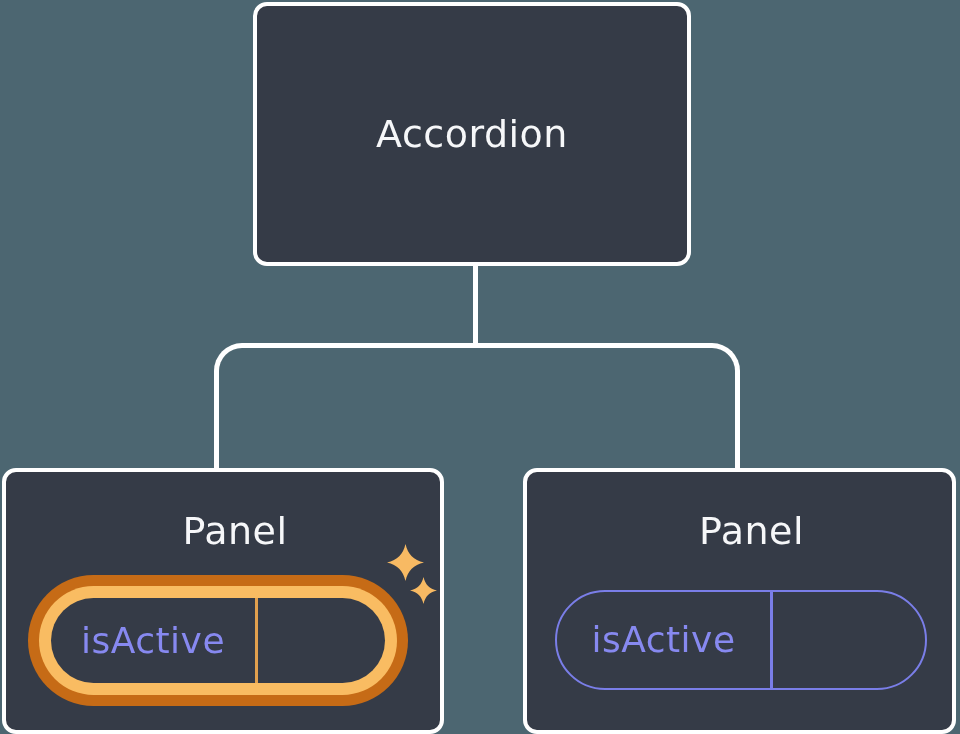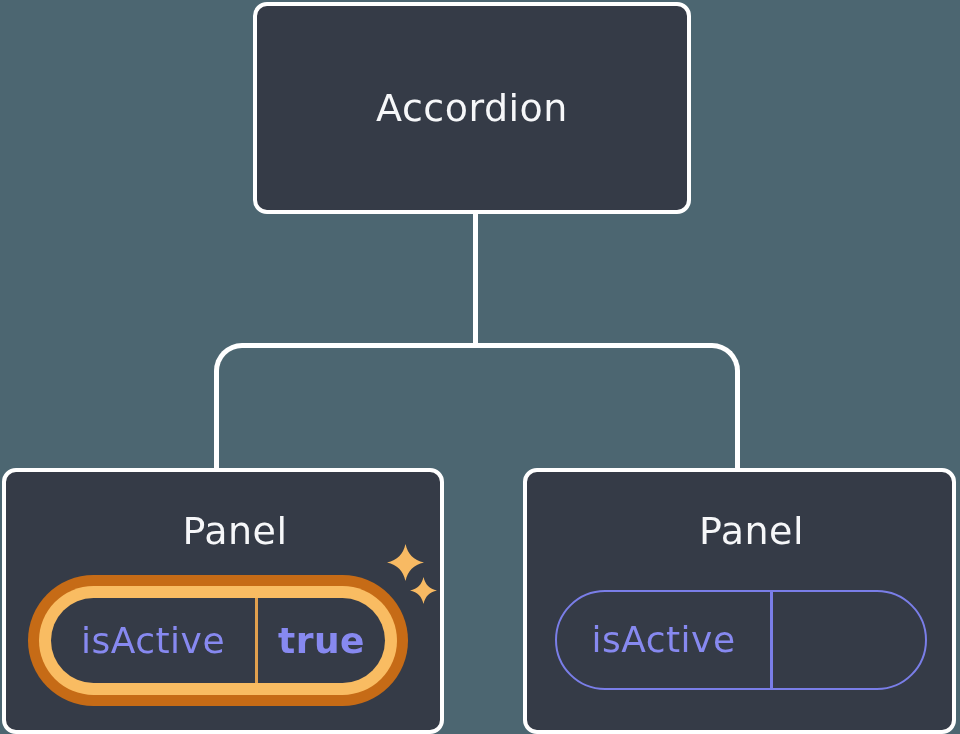--- a/index.html
+++ b/index.html
@@ -26,21 +26,21 @@
   }
 
   
   .node {
     position:absolute;
     background:#353b47;
     border:4px solid #ffffff;
     border-radius:14px;
   }
   .node-root {
-    left:253px; top:2px; width:438px; height:212px;
+    left:253px; top:2px; width:438px; height:264px;
     display:flex; align-items:center; justify-content:center;
   }
   .node-label {
     color:#f6f7f9; font-size:38px; font-weight:500; letter-spacing:0.5px;
     line-height:1;
   }
   .node-panel-left  { left:2px;   top:468px; width:442px; height:266px; }
   .node-panel-right { left:523px; top:468px; width:433px; height:266px; }
   .panel-title {
     position:absolute; left:0; right:0; top:40px;
@@ -103,21 +103,20 @@
   </div>
 
   <div class="node node-panel-left">
     <div class="panel-title node-label">Panel</div>
 
     <div class="pill-active-outer">
       <div class="pill-active-mid">
         <div class="pill-core">
           <div class="cell cell-name">isActive</div>
           <div class="divider-orange"></div>
-          <div class="cell cell-value">true</div>
         </div>
       </div>
     </div>
 
     <div class="sparkle sparkle-large">
       <svg viewBox="0 0 24 24" aria-hidden="true">
         <path fill="#f8ba63" d="M12 0 C13.6 6.8 17.2 10.4 24 12 C17.2 13.6 13.6 17.2 12 24 C10.4 17.2 6.8 13.6 0 12 C6.8 10.4 10.4 6.8 12 0 Z"></path>
       </svg>
     </div>
     <div class="sparkle sparkle-small">

